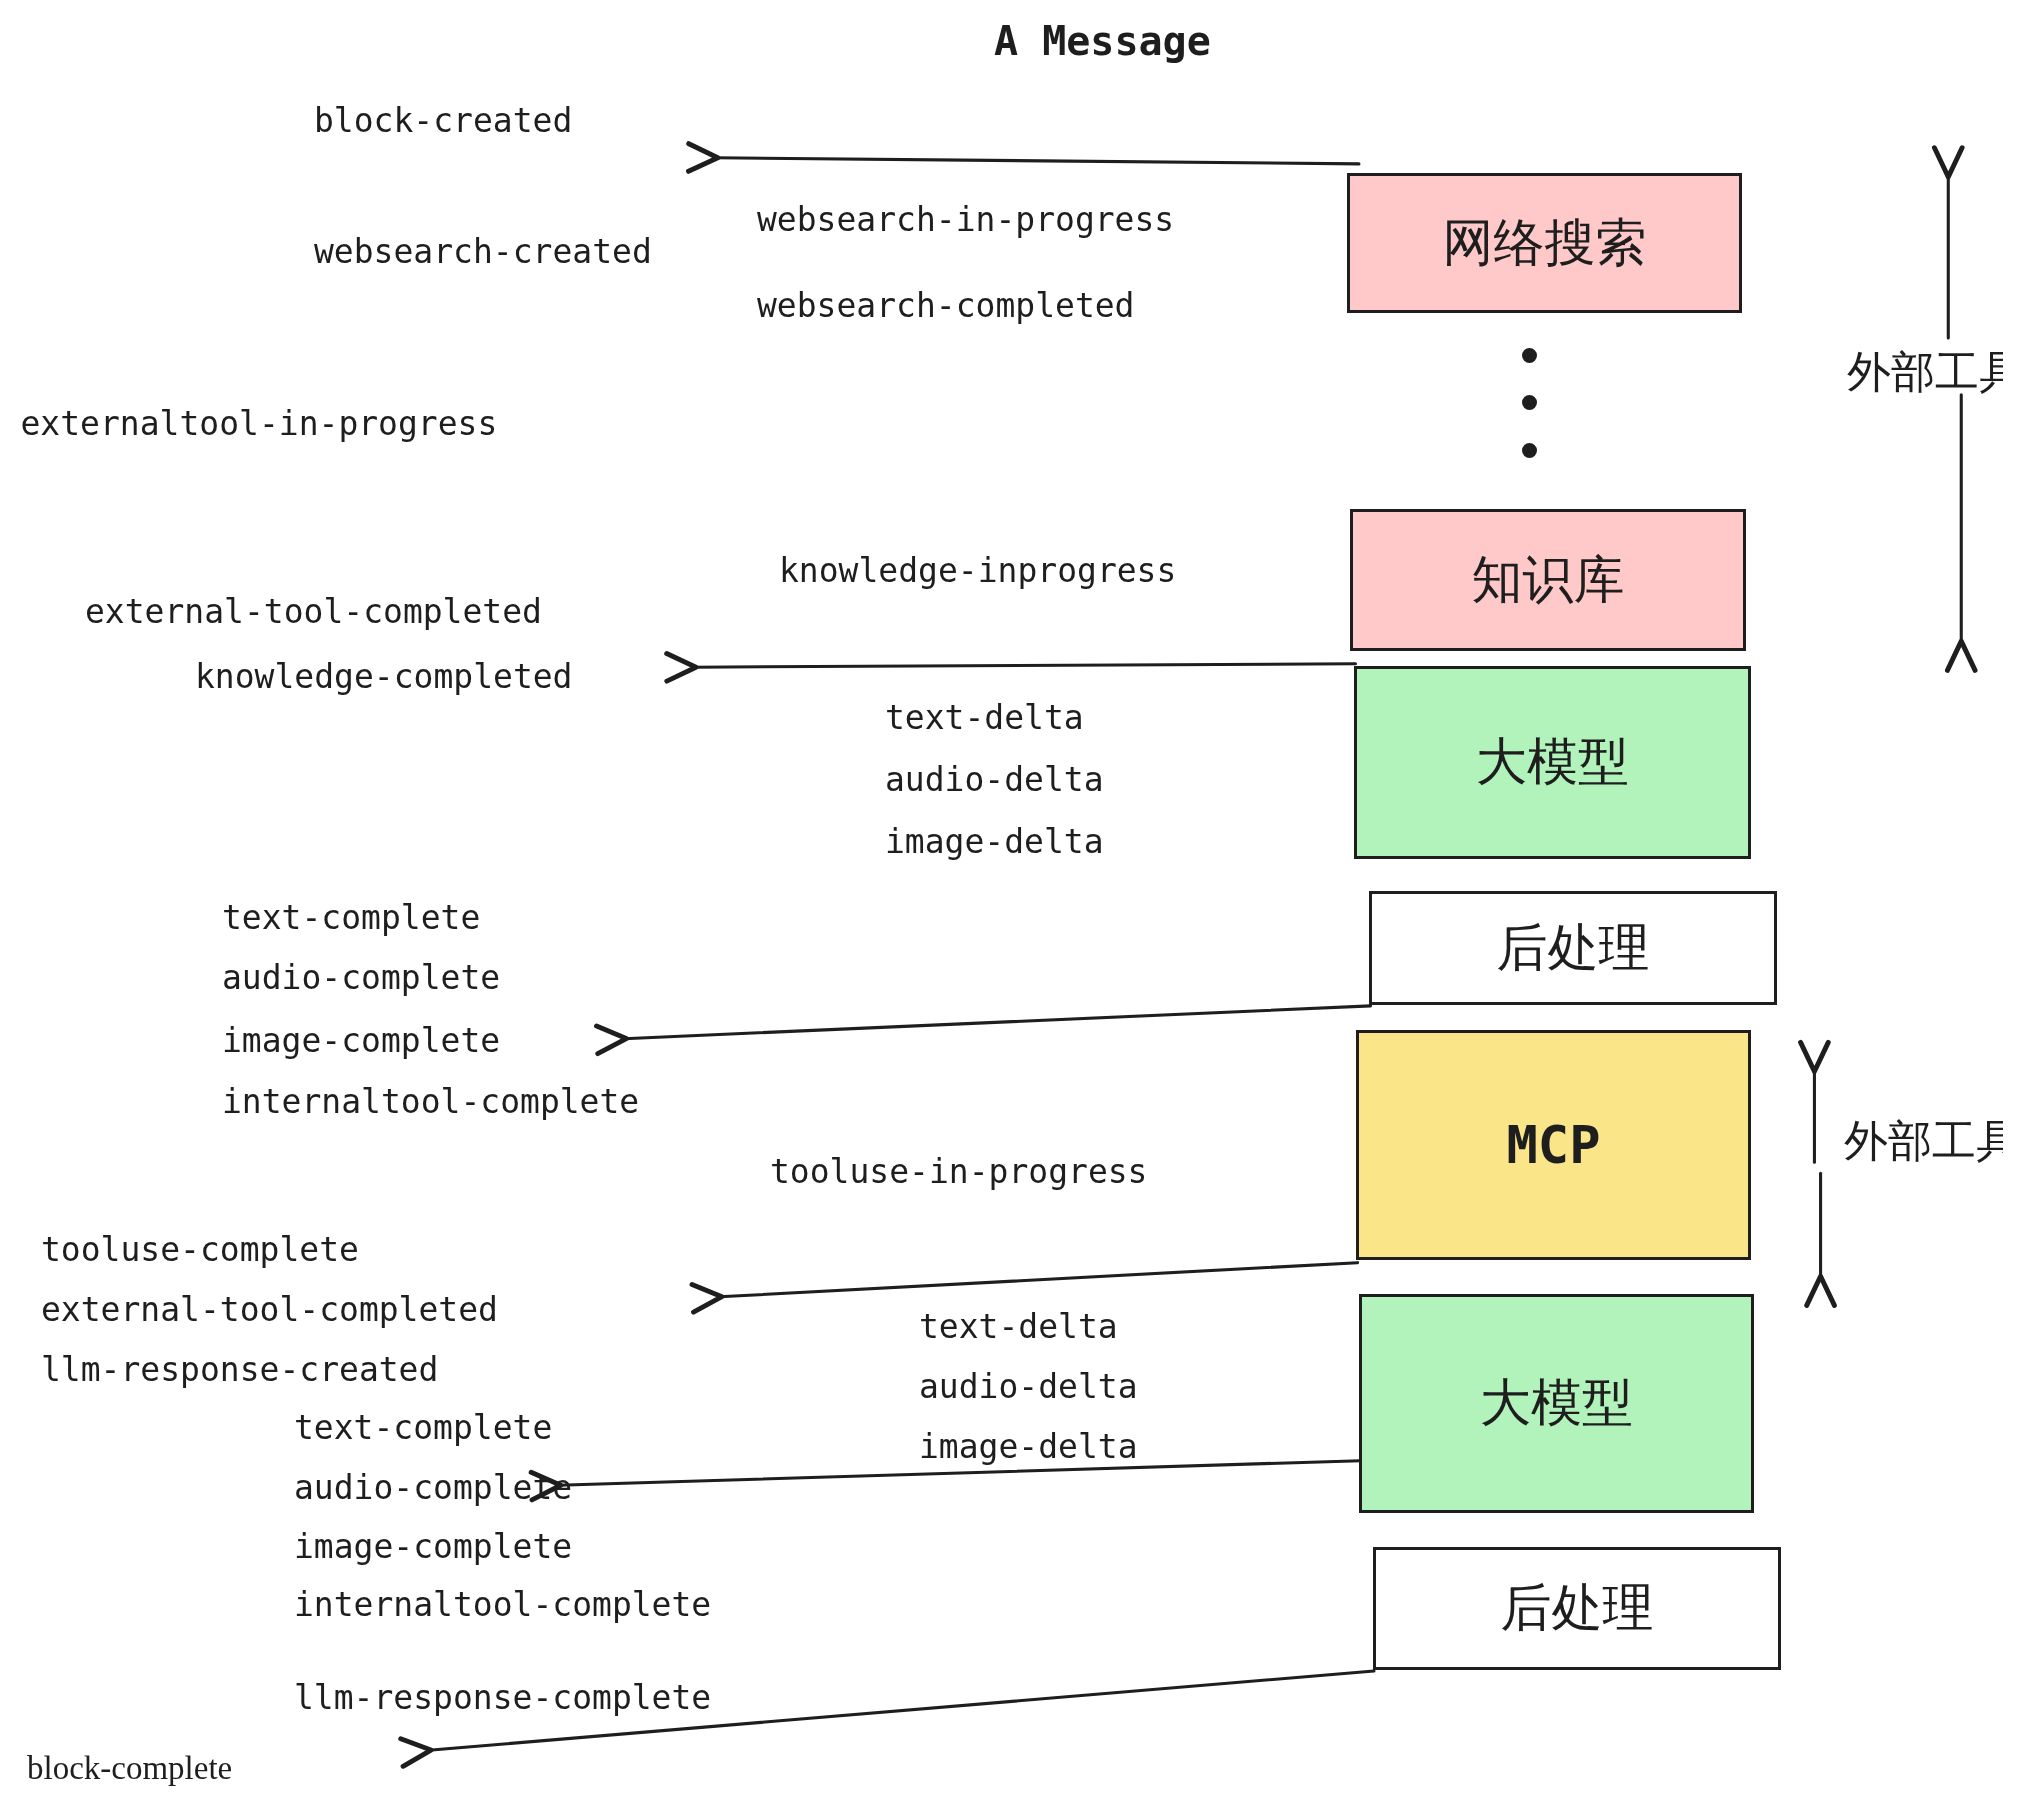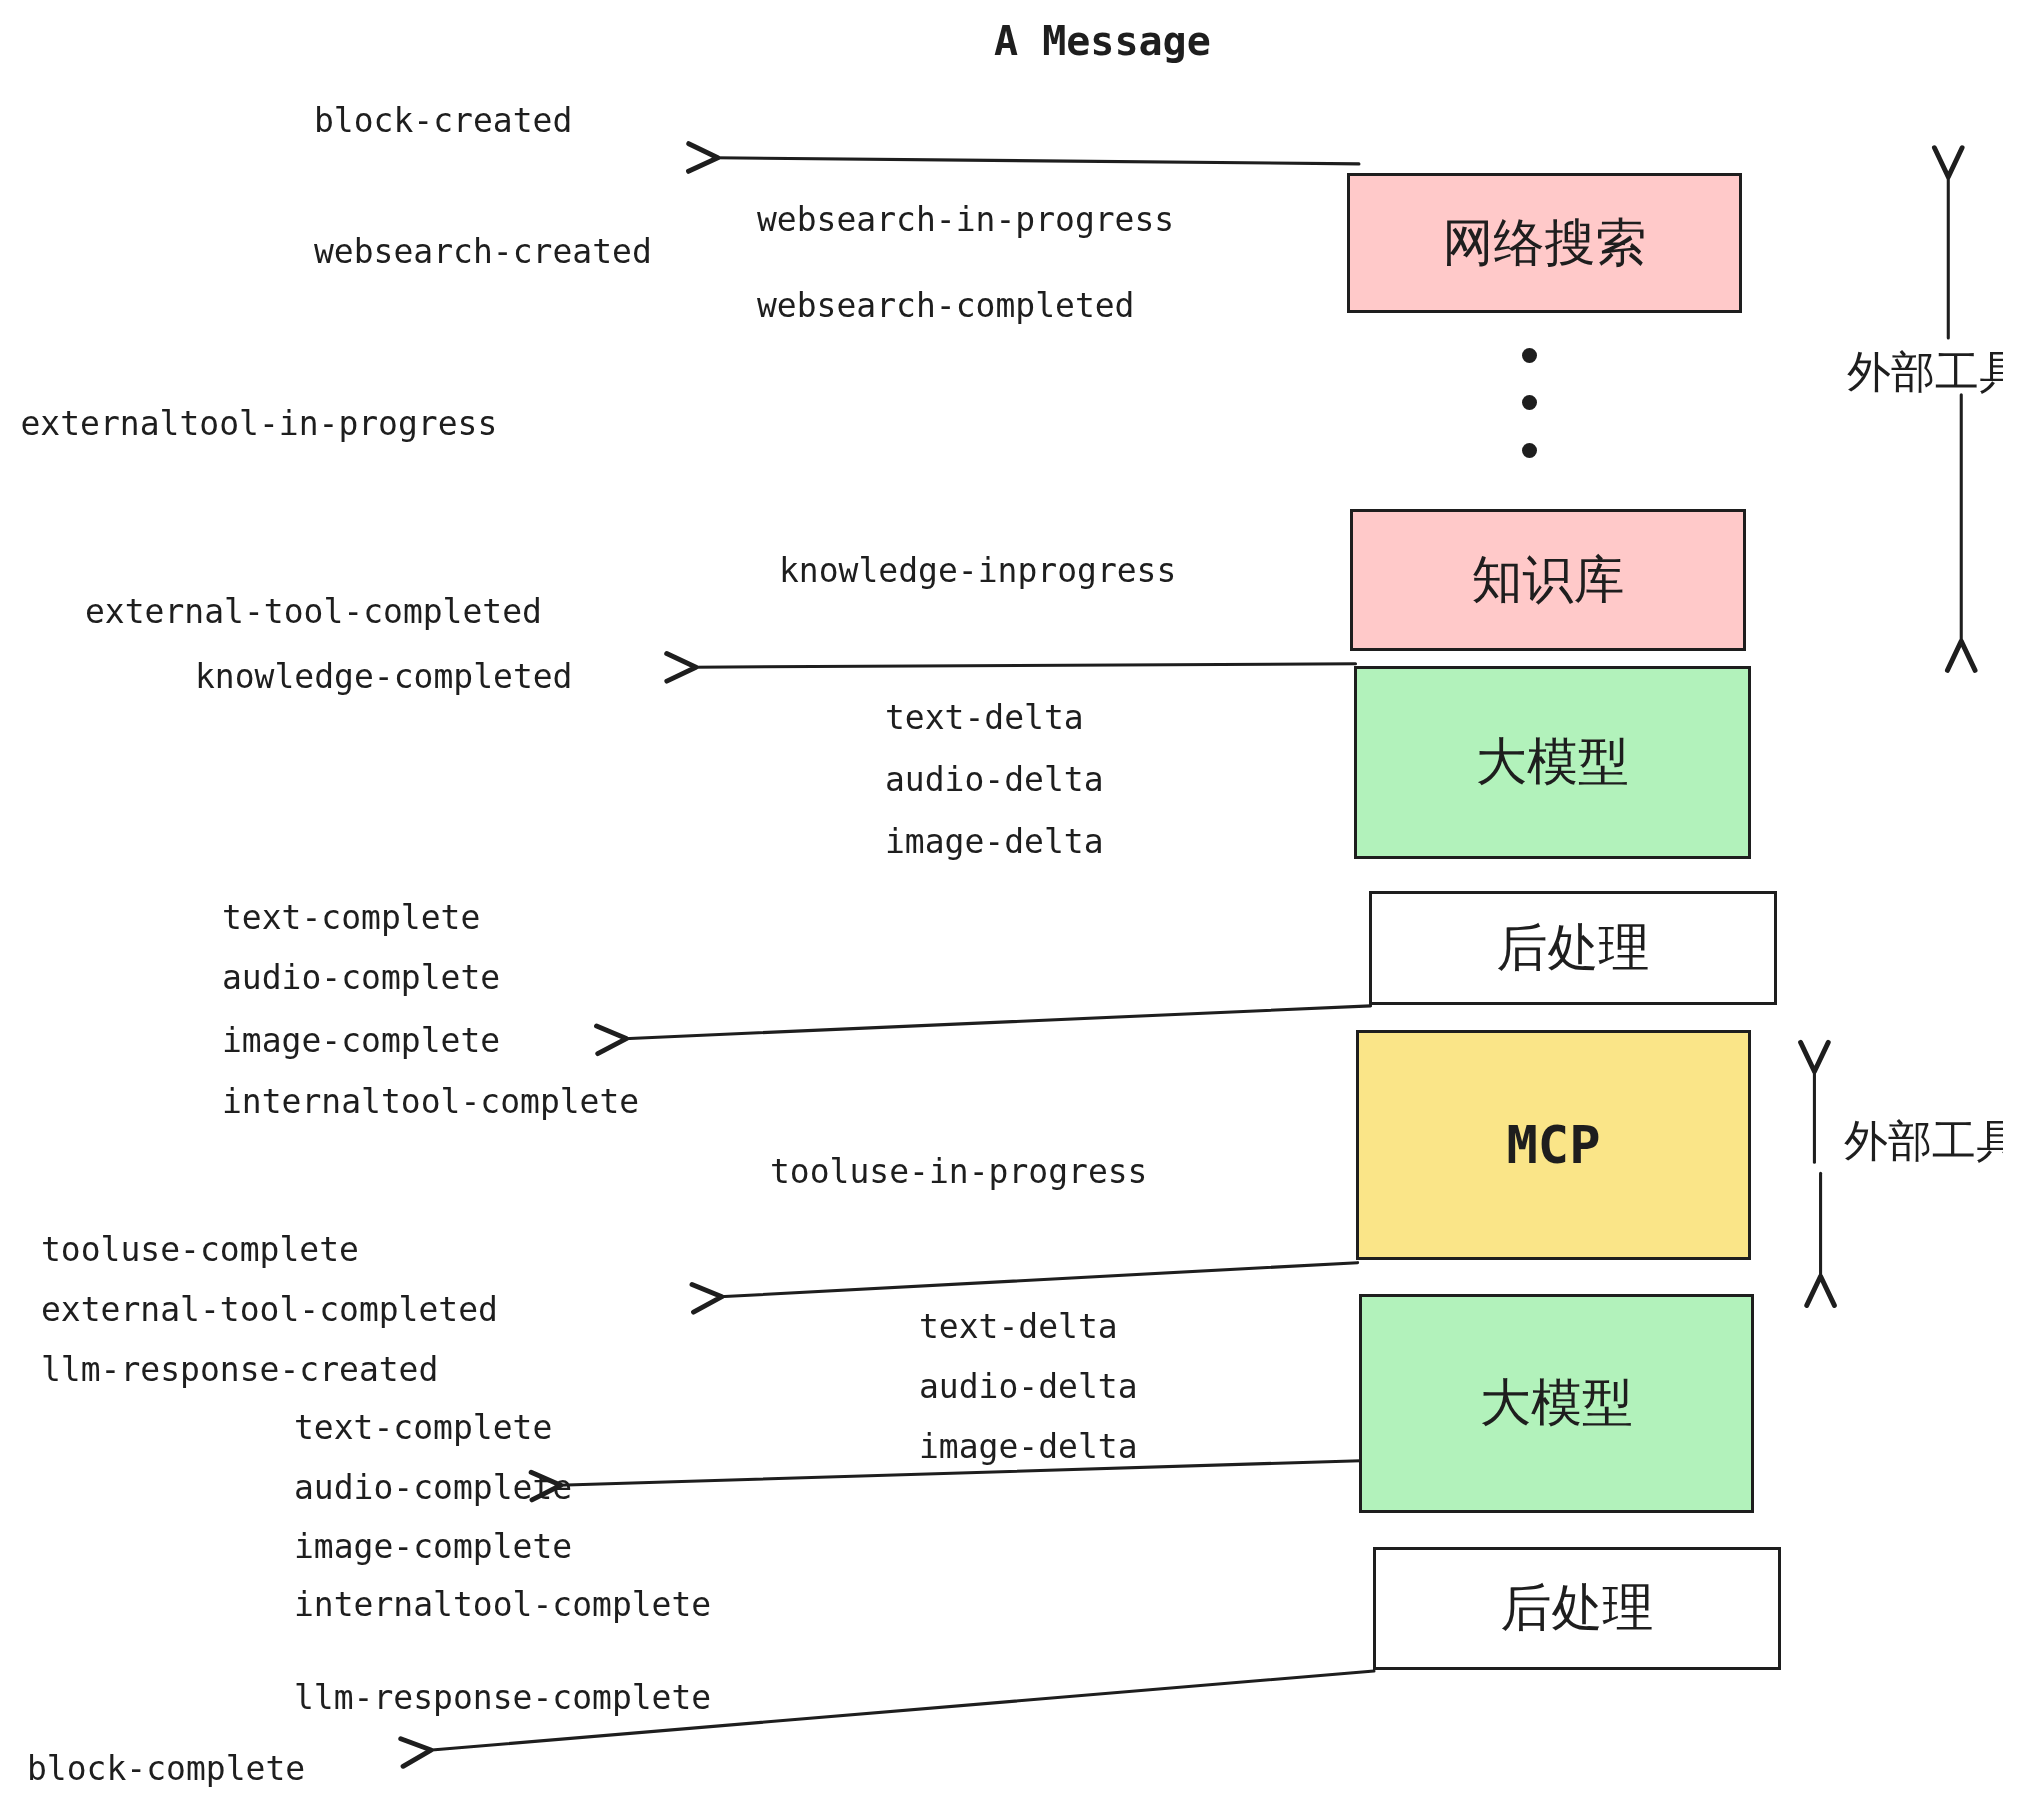--- a/index.html
+++ b/index.html
@@ -68,21 +68,21 @@
   <div class="ev" style="left:919px; top:1302px;">text-delta</div>
   <div class="ev" style="left:919px; top:1362px;">audio-delta</div>
   <div class="ev" style="left:919px; top:1422px;">image-delta</div>
 
   <div class="ev" style="left:294px;  top:1403px;">text-complete</div>
   <div class="ev" style="left:294px;  top:1463px;">audio-complete</div>
   <div class="ev" style="left:294px;  top:1522px;">image-complete</div>
   <div class="ev" style="left:294px;  top:1580px;">internaltool-complete</div>
   <div class="ev" style="left:294px;  top:1641px;margin-top:32px;">llm-response-complete</div>
 
-  <div class="ev" style="left:27px;   top:1744px;">block-complete</div>
+  <div class="ev" style="left:27px;   top:1744px;font-family:Liberation Serif, serif;">block-complete</div>
 
   <div class="box pink" style="left:1347px; top:173px;  width:395px; height:140px;">
     <span class="lbl">网络搜索</span>
   </div>
 
   <div class="dot" style="left:1522px; top:348px;"></div>
   <div class="dot" style="left:1522px; top:395px;"></div>
   <div class="dot" style="left:1522px; top:443px;"></div>
 
   <div class="box pink" style="left:1350px; top:509px;  width:396px; height:142px;">

